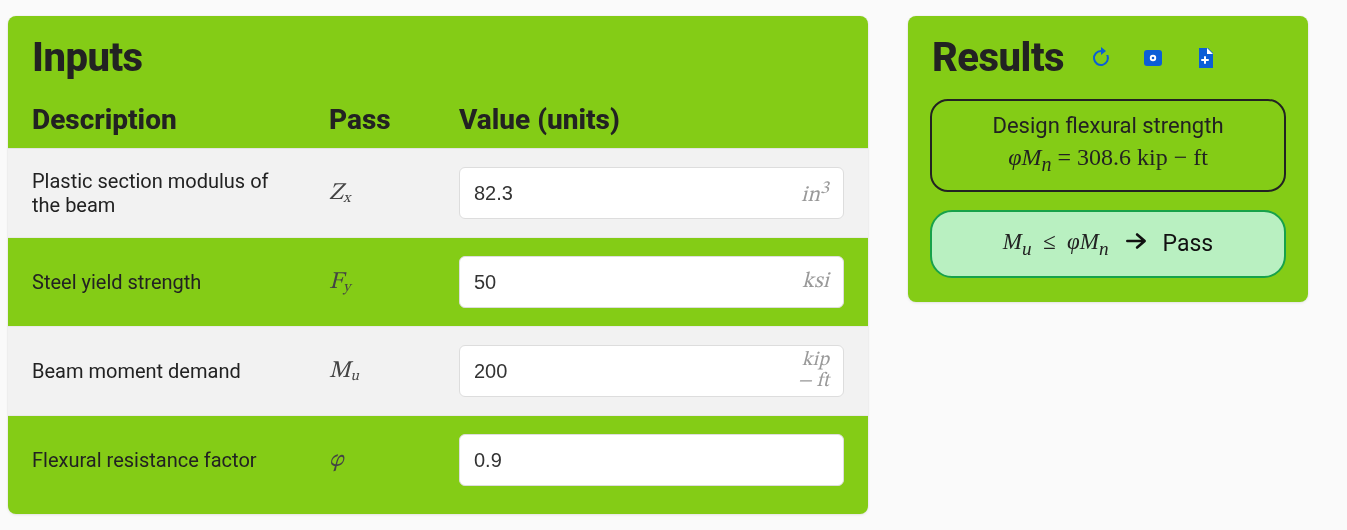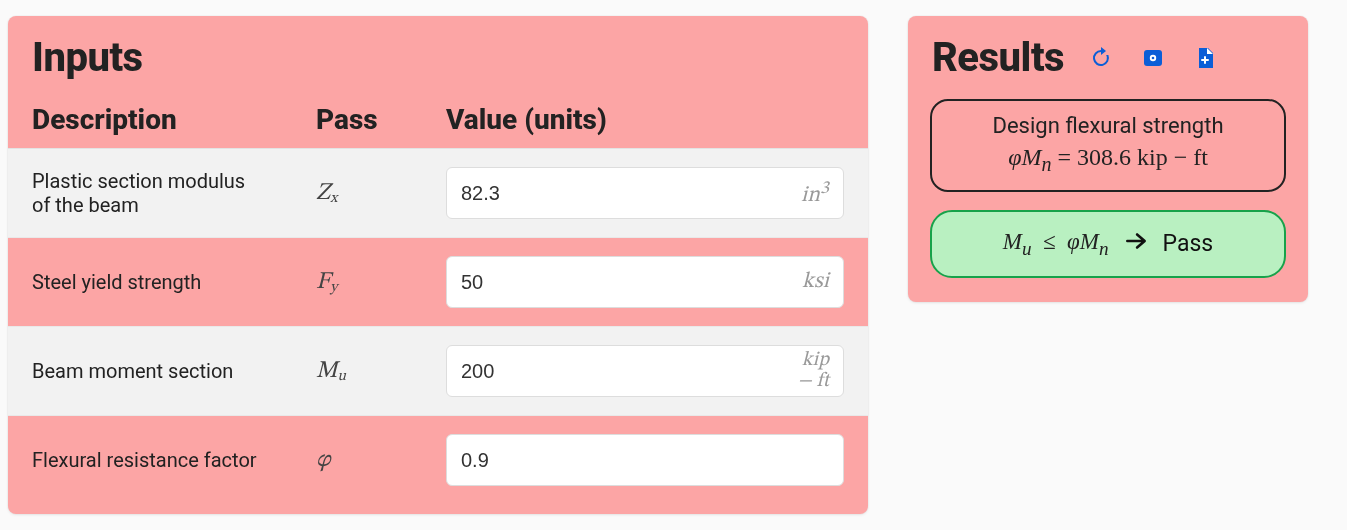--- a/index.html
+++ b/index.html
@@ -19,21 +19,21 @@
     background:#fafafa;
     padding:16px 8px;
   }
   .wrap{
     display:flex;
     gap:40px;
     align-items:flex-start;
     width:1347px;
   }
   .card{
-    background:#fca5a5;
+    background:#84cc16;
     border-radius:8px;
     box-shadow:0 1px 3px rgba(0,0,0,.08),0 0 0 1px rgba(0,0,0,.02);
     padding:4px 0 10px;
   }
   .inputs-card{ width:860px; }
   .results-card{ width:400px; padding:6px 22px 24px; }
 
   h1{
     font-size:40px;
     font-weight:800;
@@ -83,21 +83,21 @@
     font-family:"Cambria Math","STIX Two Math","Latin Modern Math",Georgia,serif;
     font-style:italic;
     font-size:24px;
     color:#444;
   }
   .sym sub{font-size:.62em;font-style:italic;vertical-align:-.2em}
 
   .val-cell{
     display:flex;
     align-items:center;
-    gap:13px;
+    gap:0;
     height:52px;
     border:1px solid var(--border);
     border-radius:6px;
     background:#fff;
     overflow:hidden;
   }
   .val-cell input{
     flex:1;
     border:none;
     outline:none;
@@ -184,21 +184,21 @@
             <td class="desc">Steel yield strength</td>
             <td><span class="sym">F<sub>y</sub></span></td>
             <td>
               <div class="val-cell">
                 <input value="50" style="">
                 <span class="unit">ksi</span>
               </div>
             </td>
           </tr>
           <tr>
-            <td class="desc">Beam moment section</td>
+            <td class="desc">Beam moment demand</td>
             <td><span class="sym">M<sub>u</sub></span></td>
             <td>
               <div class="val-cell">
                 <input value="200" style="">
                 <span class="unit">
                   <span class="tight">kip</span>
                   <span class="tight">− ft</span>
                 </span>
               </div>
             </td>

